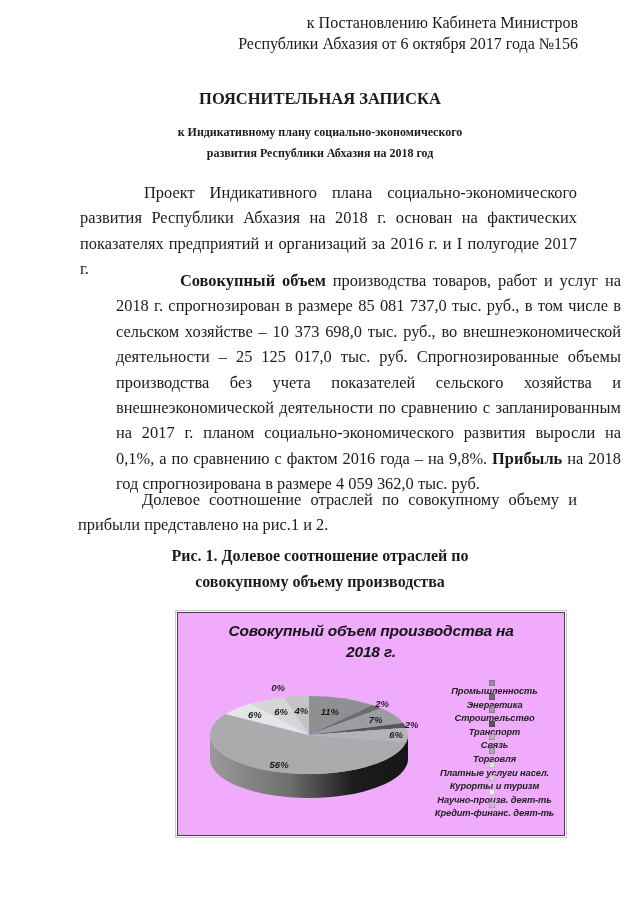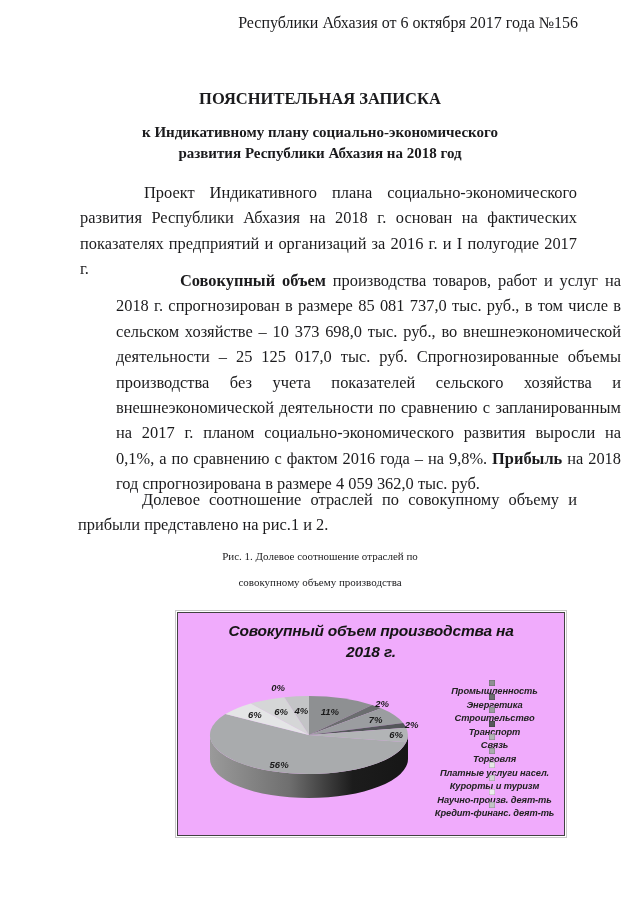--- a/index.html
+++ b/index.html
@@ -7,27 +7,27 @@
     width:640px;height:905px;background:#ffffff;position:relative;
     font-family:"Liberation Serif","DejaVu Serif",serif;color:#1b1b1d;
     overflow:hidden;
   }
   .abs{position:absolute;}
   
   .doc-header{top:12px;right:62px;text-align:right;font-size:16px;line-height:21.3px;}
   .doc-header .hl1{font-weight:bold;}
   
   .doc-title{top:89px;left:0;width:640px;text-align:center;font-weight:bold;font-size:16.5px;}
-  .doc-subtitle{top:122px;left:0;width:640px;text-align:center;font-weight:bold;font-size:15px;line-height:21px;}
+  .doc-subtitle{top:122px;left:0;width:640px;text-align:center;font-weight:bold;font-size:12px;line-height:21px;}
   
   .para{left:72px;width:505px;font-size:16.4px;line-height:25.4px;text-align:justify;text-indent:64px;}
   #para1{top:180px;left:80px;width:497px;}
   #para2{top:268px;margin-left:44px;}
   #para3{top:487px;left:78px;width:499px;}
-  .figure-caption{top:543px;left:0;width:640px;text-align:center;font-weight:normal;font-size:11px;line-height:26px;}
+  .figure-caption{top:543px;left:0;width:640px;text-align:center;font-weight:bold;font-size:16px;line-height:26px;}
   
   .chart-frame{
     top:612px;left:177px;width:386px;height:222px;background:#f0abfc;
     border:1px solid #424242;outline:1px solid #c9c9c9;outline-offset:1px;
     font-family:"Liberation Sans","DejaVu Sans",sans-serif;
   }
   .chart-title{
     position:absolute;top:7px;left:48px;width:290px;text-align:center;
     font-weight:bold;font-style:italic;font-size:15.5px;line-height:21px;color:#151515;
     letter-spacing:-0.2px;
@@ -45,20 +45,21 @@
   }
   .legend-label{
     font-size:9.3px;font-weight:bold;font-style:italic;color:#222;
     white-space:nowrap;letter-spacing:-0.1px;
   }
 </style>
 </head>
 <body>
 
 <div class="abs doc-header">
+  <div>к Постановлению Кабинета Министров</div>
   <div>Республики Абхазия от 6 октября 2017 года №156</div>
 </div>
 
 <div class="abs doc-title">ПОЯСНИТЕЛЬНАЯ ЗАПИСКА</div>
 
 <div class="abs doc-subtitle">
   <div>к Индикативному плану социально-экономического</div>
   <div>развития Республики Абхазия на 2018 год</div>
 </div>
 

